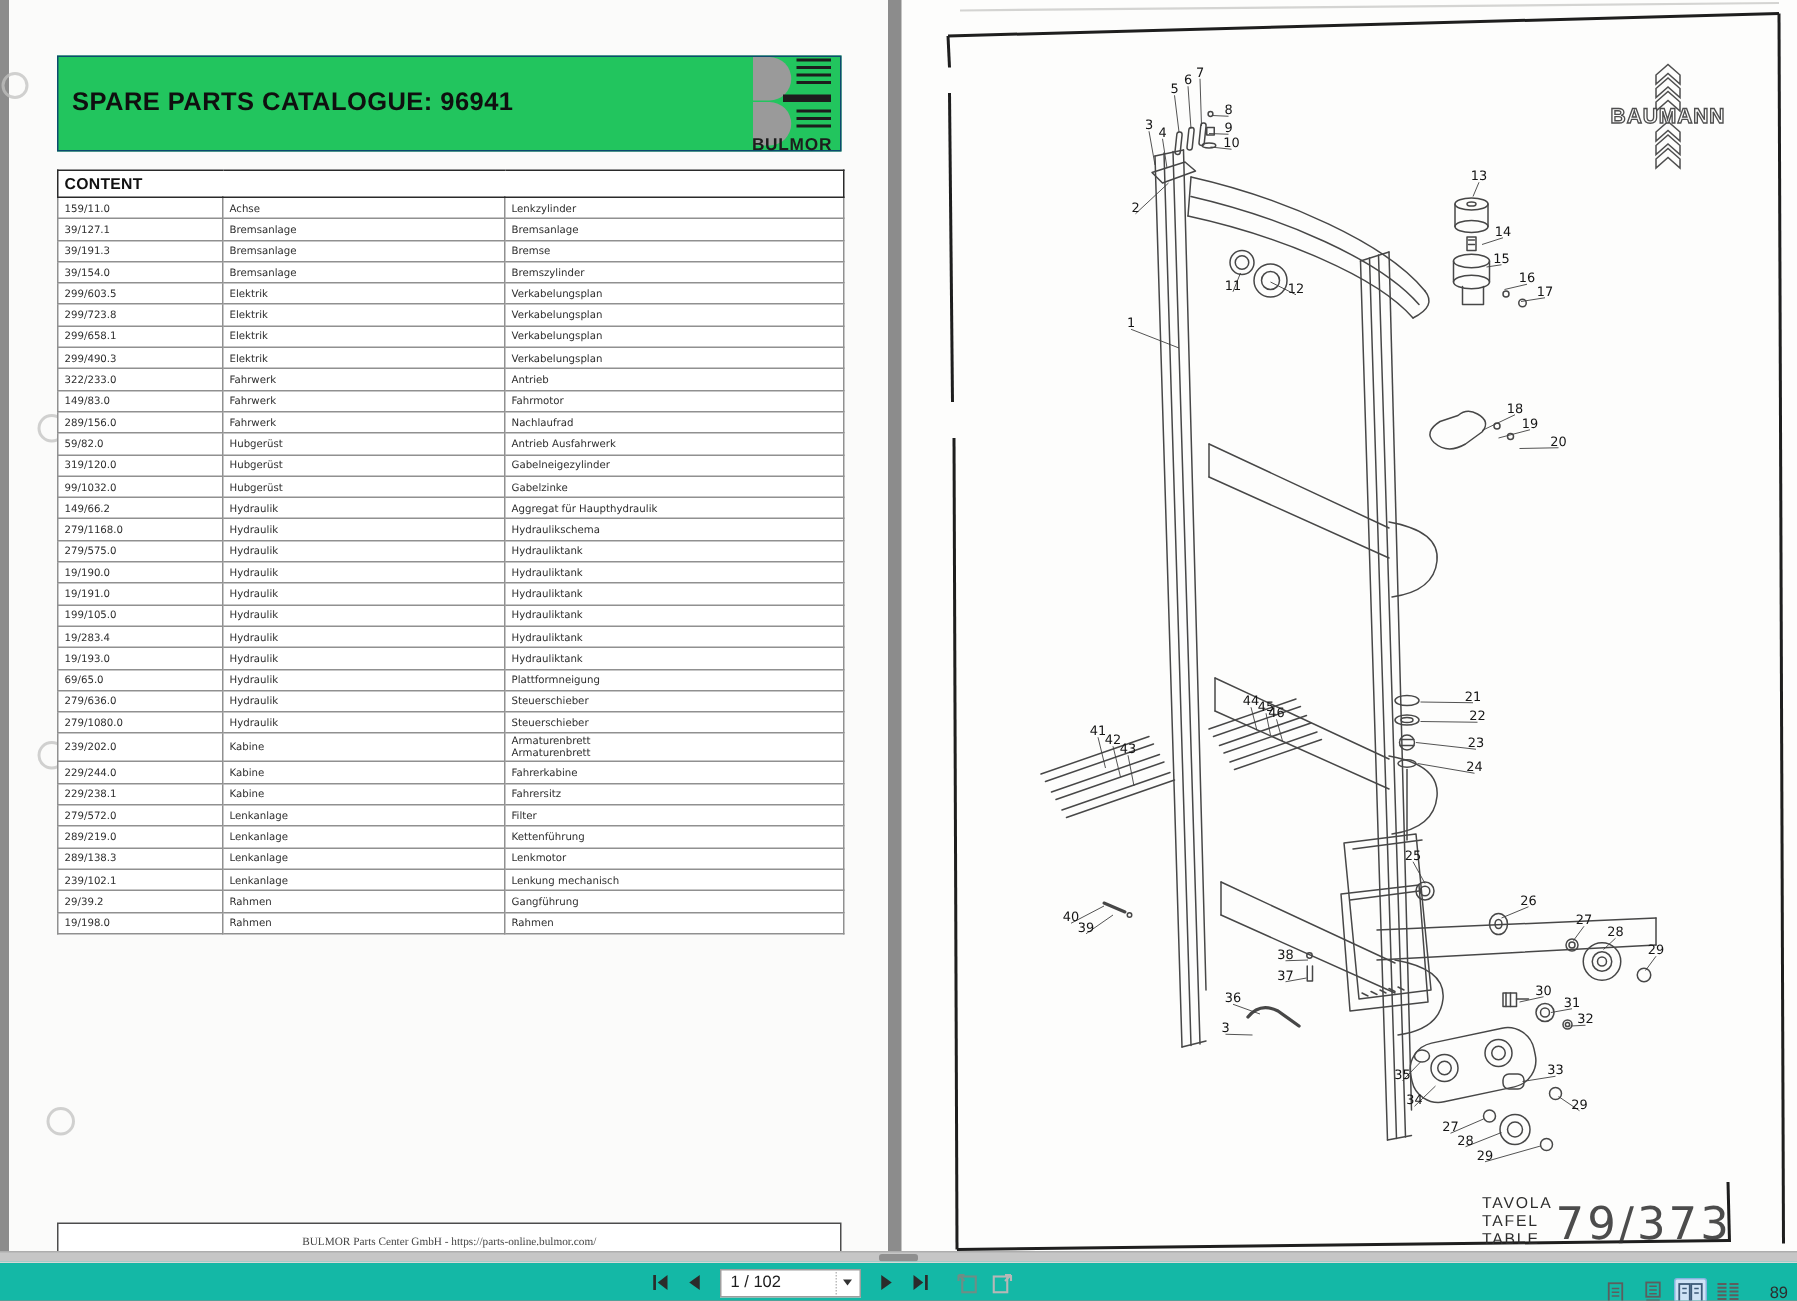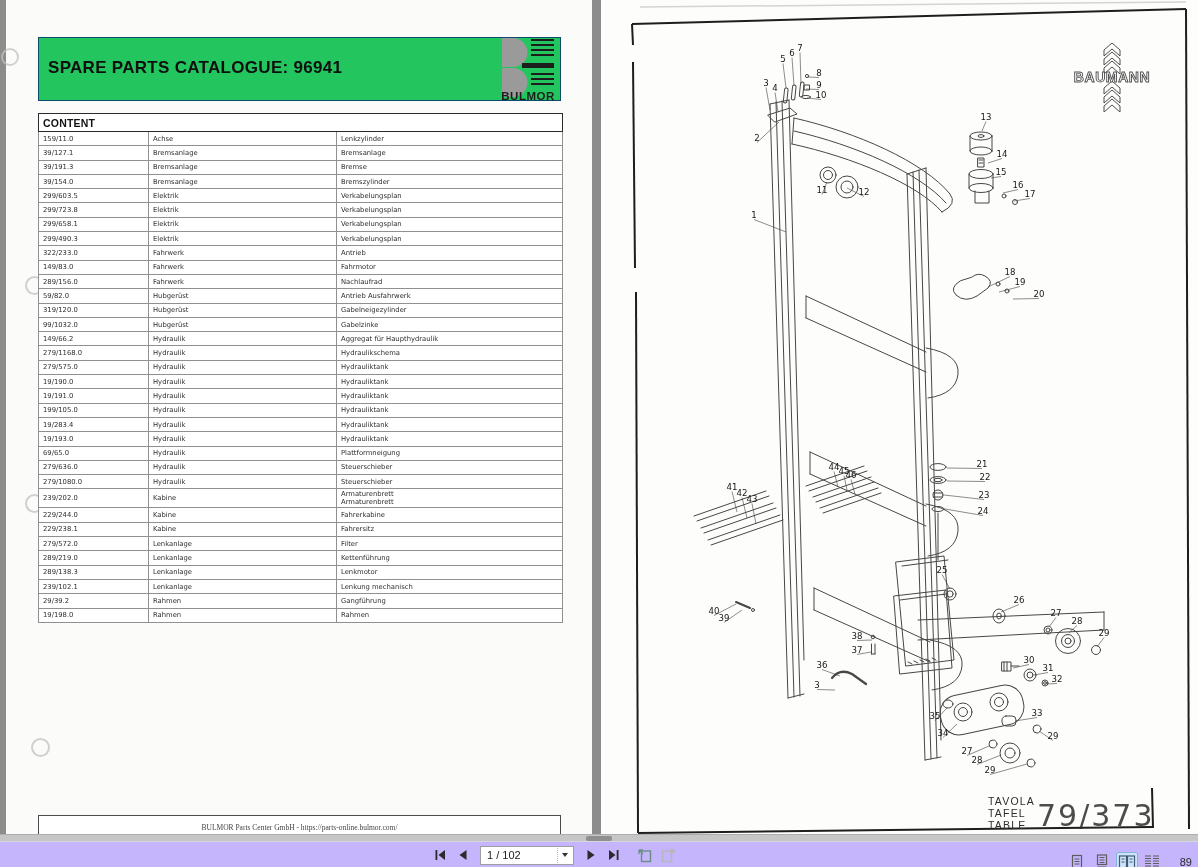--- a/index.html
+++ b/index.html
@@ -33,21 +33,21 @@
   
   .drawing{position:absolute;left:0;top:0;}
   .leader{stroke:#3f3f3f;stroke-width:.6;}
   .callout{font-family:"DejaVu Sans",sans-serif;font-size:8.6px;fill:#161616;text-anchor:middle;}
 
   
   .splitter{position:absolute;left:0;top:834px;width:1198px;height:7px;background:#c6c6c6;border-top:1px solid #adadad;}
   .grip{position:absolute;left:586px;top:1px;width:26px;height:5px;background:#8f8f8f;border-radius:2px;}
 
   
-  .toolbar{position:absolute;left:0;top:841px;width:1198px;height:26px;background:#c4b5fd;border-top:1px solid #d7d7d7;}
+  .toolbar{position:absolute;left:0;top:841px;width:1198px;height:26px;background:#14b8a6;border-top:1px solid #d7d7d7;}
   .nav-group{position:absolute;left:430px;top:0;height:26px;display:flex;align-items:center;gap:3px;}
   .tb-btn{width:20px;height:20px;border:none;background:transparent;display:flex;align-items:center;justify-content:center;padding:0;cursor:pointer;}
   .page-combo{width:92px;height:17px;background:#fff;border:1px solid #9e9e9e;display:flex;align-items:center;margin:0 4px;}
   .page-combo input{border:none;outline:none;width:70px;font-size:11px;color:#1c1c1c;padding:0 0 0 6px;font-family:"Liberation Sans",sans-serif;background:transparent;}
   .combo-caret{width:14px;height:15px;display:flex;align-items:center;justify-content:center;border-left:1px dotted #bbb;cursor:pointer;}
   .combo-caret::after{content:"";width:0;height:0;border-left:3px solid transparent;border-right:3px solid transparent;border-top:4px solid #333;}
   .view-hist{margin-left:8px;}
   .layout-group{position:absolute;right:6px;top:0;height:40px;display:flex;align-items:center;gap:3px;}
   .layout-btn{width:22px;height:20px;border:1px solid transparent;background:transparent;display:flex;align-items:center;justify-content:center;padding:0;cursor:pointer;border-radius:2px;}
   .layout-btn.selected{background:#cfe3f6;border-color:#84b3de;}

